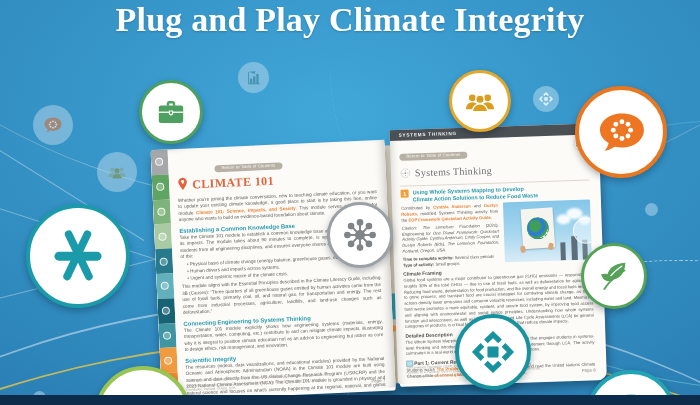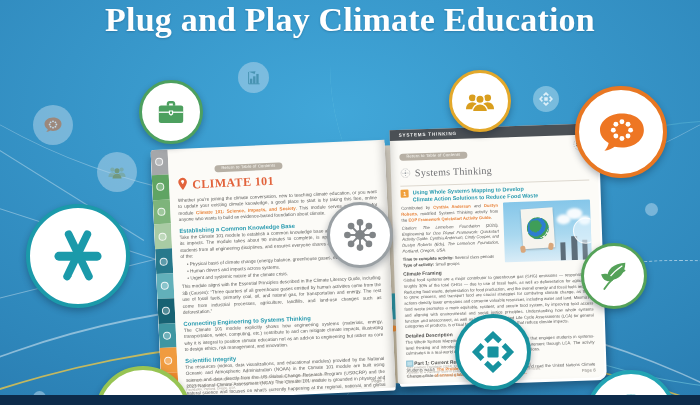--- a/index.html
+++ b/index.html
@@ -174,21 +174,21 @@
         <g stroke="#eaf6fc" stroke-width="2.4" fill="none">
           <path d="M8.5 6.6 L12 3.2 L15.5 6.6"></path>
           <path d="M8.5 17.4 L12 20.8 L15.5 17.4"></path>
           <path d="M6.6 8.5 L3.2 12 L6.6 15.5"></path>
           <path d="M17.4 8.5 L20.8 12 L17.4 15.5"></path>
         </g>
         <rect x="9.4" y="9.4" width="5.2" height="5.2" fill="#eaf6fc"></rect>
       </svg>
   </div>
 
-  <div class="title">Plug and Play Climate Education</div>
+  <div class="title">Plug and Play Climate Integrity</div>
 
   <div class="book-shadow"></div>
   <div class="book">
     <div class="spine-gap">
       <div class="sg-teal"></div>
         <div class="sg-orange"></div>
     </div>
 
     <div class="page page-left">
       <div class="tabs">

